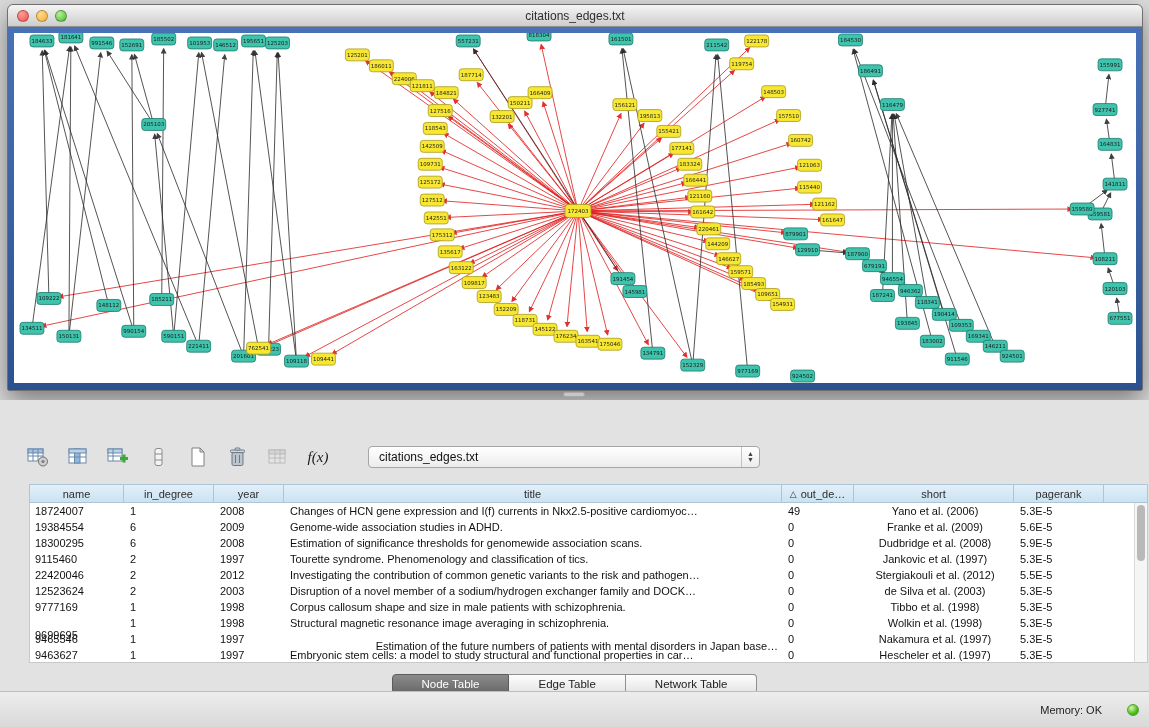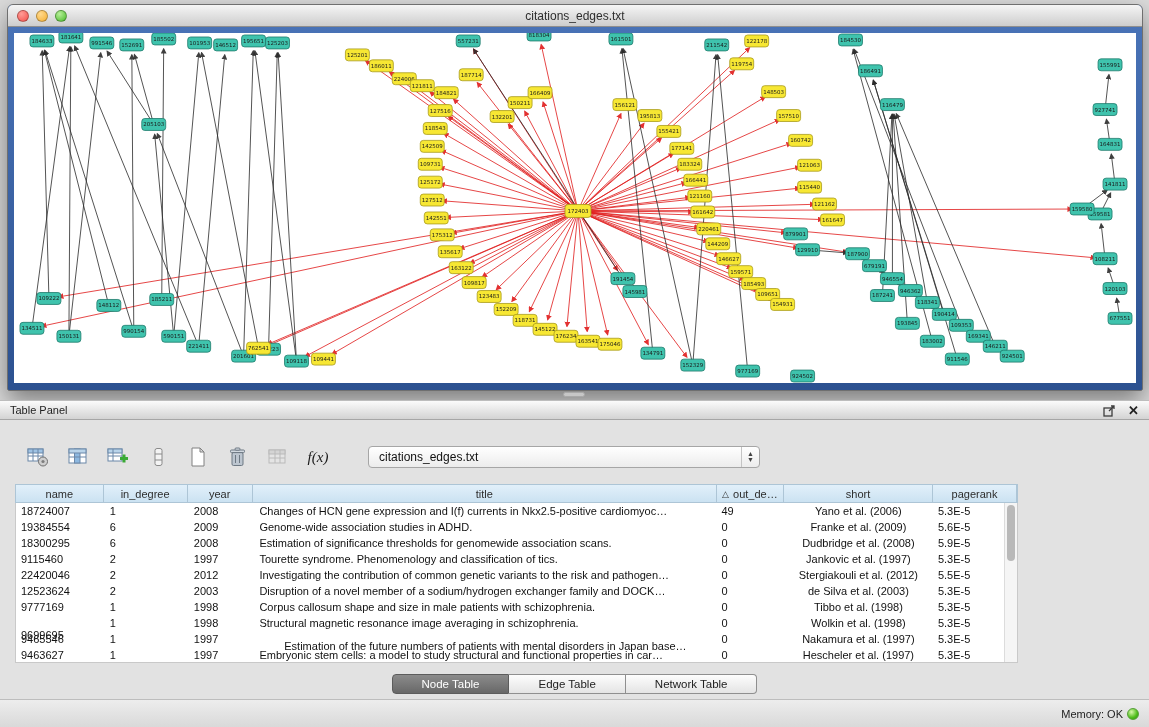--- a/index.html
+++ b/index.html
@@ -55,21 +55,21 @@
     background:linear-gradient(#ffffff,#ececec);
     border:1px solid #a6a6a6; border-radius:4px;
     display:flex; align-items:center; padding-left:10px; font-size:12px; color:#111;
     box-shadow:inset 0 1px 0 rgba(255,255,255,.8);
   }
   .combo .arrows { margin-left:auto; width:18px; display:flex; flex-direction:column;
     align-items:center; font-size:7px; line-height:6px; color:#444; border-left:1px solid #c4c4c4;
     align-self:stretch; justify-content:center; }
 
   
-  .grid { position:absolute; left:15px; top:84px; width:1003px; }
+  .grid { position:absolute; left:29px; top:84px; width:1119px; }
   .grid-header { display:flex; height:19px; }
   .hcell {
     background:linear-gradient(#e2f0fa,#cbe2f2);
     border:1px solid #adc5d6; border-left:none;
     display:flex; align-items:center; justify-content:center;
     font-size:11px; color:#2d2d2d; gap:4px;
   }
   .hcell:first-child { border-left:1px solid #adc5d6; }
   .hfill { flex:1; background:linear-gradient(#e2f0fa,#cbe2f2); border:1px solid #adc5d6; border-left:none; }
   .sort { font-size:9px; color:#333; }
@@ -85,23 +85,23 @@
     height:20px; padding:0 29px; display:flex; align-items:center; font-size:11.5px;
     border:1px solid #8f8f8f; border-left:none;
     background:linear-gradient(#fdfdfd,#e4e4e4); color:#222;
   }
   .tab:first-child { border-left:1px solid #8f8f8f; border-radius:4px 0 0 4px; }
   .tab:last-child { border-radius:0 4px 4px 0; }
   .tab.selected { background:linear-gradient(#8b8b8b,#686868); color:#fff; border-color:#5c5c5c; }
 
   
   .statusbar {
-    position:absolute; left:0; bottom:0; width:1149px; height:28px;
+    position:absolute; left:0; bottom:0; width:1149px; height:36px;
     background:linear-gradient(#ededed,#d9d9d9); border-top:1px solid #bdbdbd;
-    display:flex; align-items:center; justify-content:flex-end; gap:4px; padding:8px 10px;
+    display:flex; align-items:center; justify-content:flex-end; gap:25px; padding:8px 10px;
     font-size:11px; color:#222;
   }
   .led { width:12px; height:12px; border-radius:50%;
     background:radial-gradient(circle at 35% 30%, #d8f8aa, #4dbd19 60%, #2f8d0e);
     border:1px solid #55a038; }
 </style>
 </head>
 <body>
 
 <div class="window">
@@ -701,30 +701,20 @@
             </g>
           </g>
         </svg>
     </div>
   </div>
 </div>
 
 <div class="splitter"></div>
 
 <div class="table-panel">
-  <div class="panel-titlebar">
-    <span>Table Panel</span>
-    <span class="pt-icons">
-      <svg width="13" height="13">
-        <rect x="1" y="4" width="8" height="8" fill="none" stroke="#3c3c3c" stroke-width="1.3"></rect>
-        <path d="M6 7 L11 2 M8 2 h3 v3" stroke="#3c3c3c" stroke-width="1.3" fill="none"></path>
-      </svg>
-      <span class="pt-close">✕</span>
-    </span>
-  </div>
 
   <div class="toolbar">
     <div class="tb-btn">
       <svg width="22" height="22">
         <rect x="1" y="3" width="15" height="12" fill="#fff" stroke="#6a87a8"></rect>
         <rect x="1" y="3" width="15" height="4" fill="#9fc3e4" stroke="#6a87a8"></rect>
         <line x1="6" y1="3" x2="6" y2="15" stroke="#6a87a8"></line>
           <line x1="11" y1="3" x2="11" y2="15" stroke="#6a87a8"></line>
         <line x1="1" y1="10" x2="16" y2="10" stroke="#6a87a8"></line>
         <circle cx="16" cy="15.5" r="4.5" fill="#cfcfcf" stroke="#6f6f6f"></circle>
@@ -888,21 +878,21 @@
           <div class="tcell" style="width: 70px; text-align: left;">1998</div>
           <div class="tcell" style="width: 498px; text-align: left;">Structural magnetic resonance image averaging in schizophrenia.</div>
           <div class="tcell" style="width: 72px; text-align: left;">0</div>
           <div class="tcell" style="width: 160px; text-align: center;">Wolkin et al. (1998)</div>
           <div class="tcell" style="width: 90px; text-align: left;">5.3E-5</div>
         </div>
         <div class="trow">
           <div class="tcell" style="width: 95px; text-align: left;">9465546</div>
           <div class="tcell" style="width: 90px; text-align: left;">1</div>
           <div class="tcell" style="width: 70px; text-align: left;">1997</div>
-          <div class="tcell" style="width: 498px; text-align: center; margin-top: 14px;">Estimation of the future numbers of patients with mental disorders in Japan base…</div>
+          <div class="tcell" style="width: 498px; text-align: right; margin-top: 14px;">Estimation of the future numbers of patients with mental disorders in Japan base…</div>
           <div class="tcell" style="width: 72px; text-align: left;">0</div>
           <div class="tcell" style="width: 160px; text-align: center;">Nakamura et al. (1997)</div>
           <div class="tcell" style="width: 90px; text-align: left;">5.3E-5</div>
         </div>
         <div class="trow">
           <div class="tcell" style="width: 95px; text-align: left;">9463627</div>
           <div class="tcell" style="width: 90px; text-align: left;">1</div>
           <div class="tcell" style="width: 70px; text-align: left;">1997</div>
           <div class="tcell" style="width: 498px; text-align: left;">Embryonic stem cells: a model to study structural and functional properties in car…</div>
           <div class="tcell" style="width: 72px; text-align: left;">0</div>

